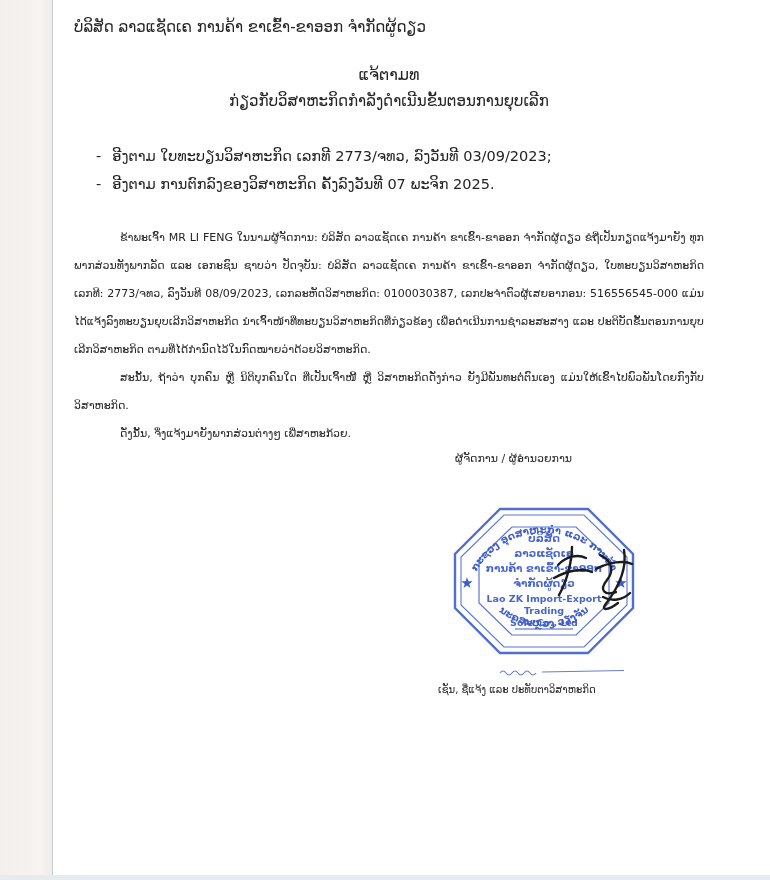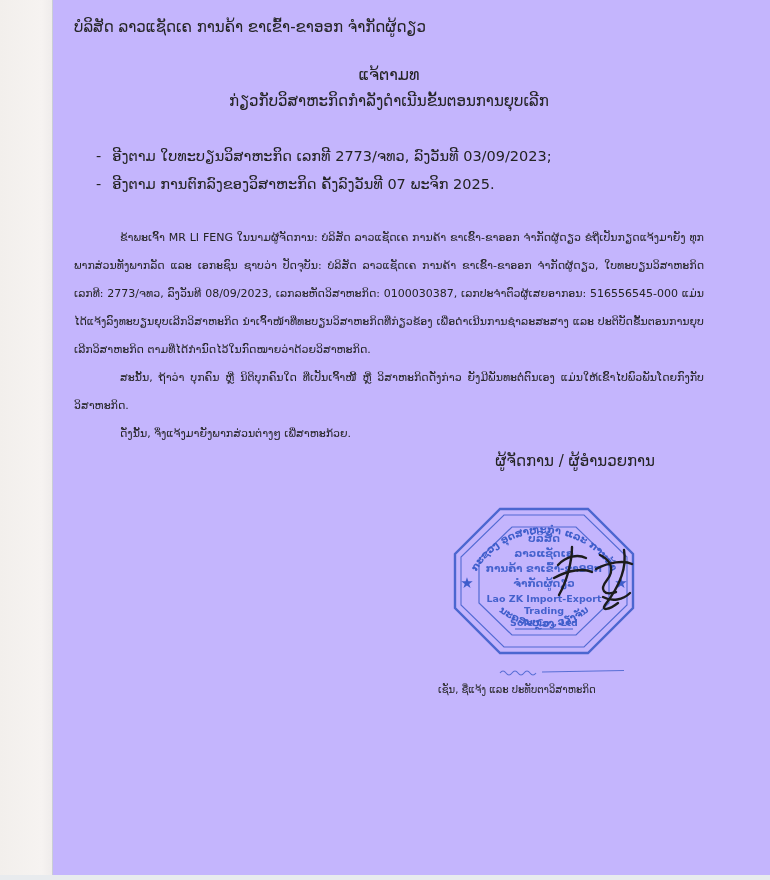--- a/index.html
+++ b/index.html
@@ -1,34 +1,34 @@
 <!DOCTYPE html>
 <html><head>
 <meta charset="utf-8">
 <style>
   html,body{margin:0;padding:0;background:#e9e7e4;}
   .page{
     position:relative;width:770px;height:880px;margin:0;
-    background:#c4b5fd;overflow:hidden;
+    background:#ffffff;overflow:hidden;
     font-family:"DejaVu Sans",sans-serif;color:#232323;
   }
   .scan-margin{position:absolute;left:0;top:0;width:52px;height:880px;
     background:linear-gradient(90deg,#f2efec 0%,#f6f3f1 80%,#efeceb 100%);}
   .scan-line{position:absolute;left:52px;top:0;width:1px;height:880px;background:#c9cdd6;}
   .scan-bottom{position:absolute;left:0;bottom:0;width:770px;height:5px;background:#e8ebee;}
   .content{position:absolute;left:74px;top:16px;width:630px;font-size:14.5px;line-height:22px;}
   .company-line{font-size:15px;color:#242424;}
   .title-block{text-align:center;margin-top:24px;line-height:26px;}
   .doc-title{font-size:16px;}
   .doc-subtitle{font-size:15px;}
   .refs{margin-top:28px;padding-left:22px;}
   .ref-item{display:flex;gap:11px;line-height:28px;}
   .body-text{margin-top:26px;}
   .body-text p{margin:0;text-align:justify;text-indent:46px;line-height:28px;font-size:11px;}
-  .role-line{position:absolute;top:452px;left:455px;width:200px;text-align:right;font-size:15px;color:#242424;}
+  .role-line{position:absolute;top:452px;left:455px;width:200px;text-align:left;font-size:11px;color:#242424;}
   .stamp-wrap{position:absolute;top:506px;left:452px;width:184px;height:150px;}
   .signature-wrap{position:absolute;top:543px;left:546px;width:92px;height:80px;}
   .signer-name{position:absolute;top:636px;left:500px;width:140px;text-align:center;
     font-size:20px;font-weight:bold;letter-spacing:2px;color:#2f55cc;
     text-shadow:0 0 1px rgba(47,85,204,.5);}
   .fine-print{position:absolute;top:662px;left:498px;width:130px;height:10px;}
   .caption{position:absolute;top:684px;left:438px;font-size:10px;color:#242424;}
 </style>
 </head>
 <body>

